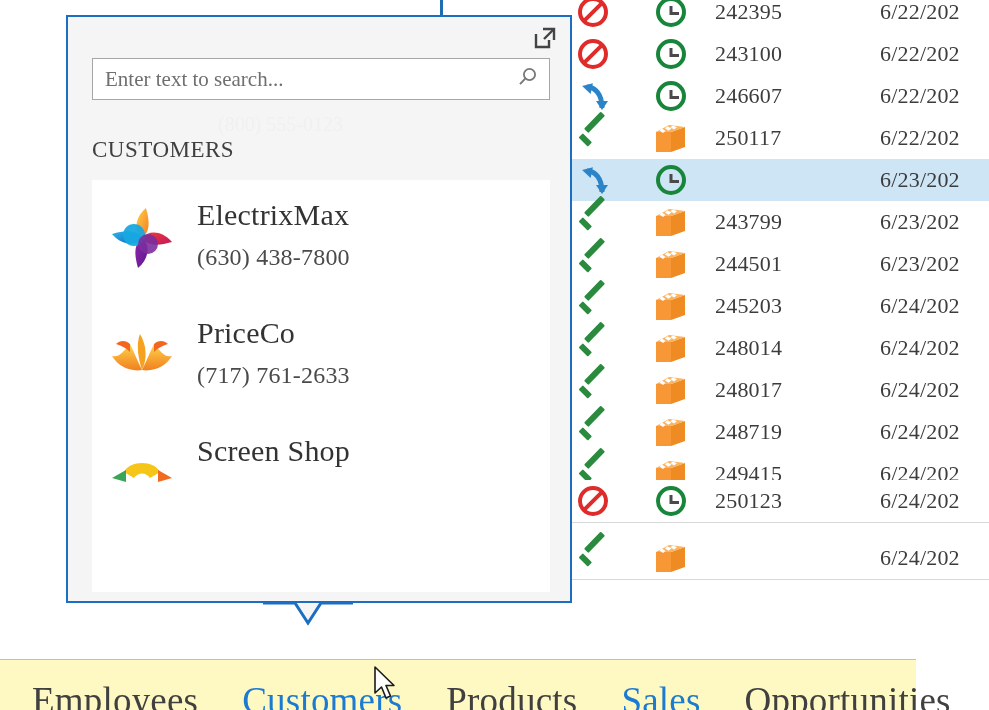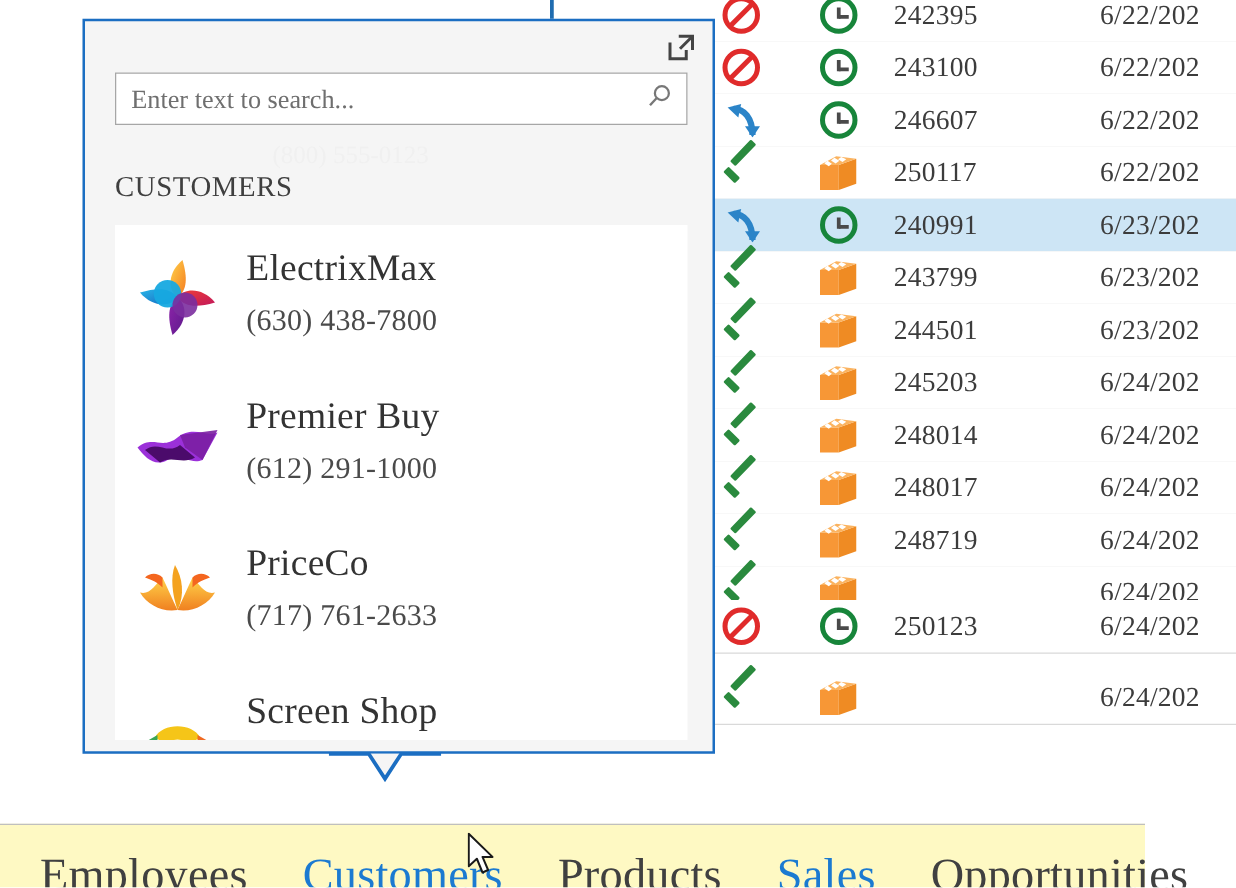--- a/index.html
+++ b/index.html
@@ -156,21 +156,20 @@
           <span class="gcell-status">
             <span class="ic-undo"><svg width="30" height="28" viewBox="0 0 30 28">
                 <path d="M24,26 C24,12 17,5 9,5" fill="none" stroke="#2b84c8" stroke-width="5" stroke-linecap="butt"></path>
                 <path d="M4,5 L14,0 L14,11 Z" fill="#2b84c8" transform="rotate(12 9 5)"></path>
                 <path d="M18,19 L24,28 L30,19 Z" fill="#2b84c8"></path>
               </svg></span>
           </span>
           <span class="gcell-type">
             <span class="ic-clock"></span>
           </span>
-          <span class="gcell-num">240991</span>
           <span class="gcell-date">6/23/202</span>
         </div>
         <div class="grow" style="top: 201px;">
           <span class="accent"></span>
           <span class="gcell-status">
             <span class="ic-check"></span>
           </span>
           <span class="gcell-type">
             <span class="ic-box"><svg width="34" height="31" viewBox="0 0 34 31">
                 <path d="M2,9 L17,9 L17,29 L2,29 Z" fill="#f79736"></path>
@@ -282,20 +281,21 @@
           <span class="gcell-type">
             <span class="ic-box"><svg width="34" height="31" viewBox="0 0 34 31">
                 <path d="M2,9 L17,9 L17,29 L2,29 Z" fill="#f79736"></path>
                 <path d="M17,9 L31,4 L31,24 L17,29 Z" fill="#ef8b23"></path>
                 <path d="M2,9 L15,2 L31,4 L17,9 Z" fill="#fbb35f"></path>
                 <path d="M8,5.6 L11.5,7.9 L9,10 L5.5,7.6 Z" fill="#ffffff"></path>
                 <path d="M13.5,3.2 L17.5,5.6 L14.5,7.8 L10.8,5.3 Z" fill="#ffffff"></path>
                 <path d="M19,2.6 L23,4.3 L20,6.5 L16.4,4.3 Z" fill="#ffffff"></path>
               </svg></span>
           </span>
+          <span class="gcell-num">249415</span>
           <span class="gcell-date">6/24/202</span>
         </div>
         <div class="grow" style="top: 480px;">
           <span class="accent"></span>
           <span class="gcell-status">
             <span class="ic-deny"></span>
           </span>
           <span class="gcell-type">
             <span class="ic-clock"></span>
           </span>
@@ -375,29 +375,20 @@
               <path d="M38,36 C46,42 46,56 34,66 C30,52 30,42 38,36 Z" fill="url(#g3)"></path>
               <path d="M38,36 C32,44 18,44 8,32 C22,28 32,28 38,36 Z" fill="url(#g4)"></path>
               <circle cx="30" cy="33" r="11" fill="#17a9e0" opacity="0.95"></circle>
               <circle cx="44" cy="42" r="10" fill="#7b2d9e" opacity="0.9"></circle>
             </svg></span>
           <span class="nm">ElectrixMax</span>
           <span class="ph">(630) 438-7800</span>
         </div>
         <div class="litem">
           <span class="logo"><svg width="76" height="72" viewBox="0 0 76 72">
-              <path d="M6,38 C18,28 26,40 38,30 C50,20 62,30 70,26 L58,48 C48,52 40,42 30,48 C20,54 12,46 6,38 Z" fill="#9b30d9"></path>
-              <path d="M12,40 C22,32 30,44 40,36 L52,46 C42,52 34,44 24,50 Z" fill="#4b0b6b"></path>
-              <path d="M40,28 L70,24 L58,48 L44,38 Z" fill="#7b1fa2" opacity="0.9"></path>
-            </svg></span>
-          <span class="nm">Premier Buy</span>
-          <span class="ph">(612) 291-1000</span>
-        </div>
-        <div class="litem">
-          <span class="logo"><svg width="76" height="72" viewBox="0 0 76 72">
               <defs>
                 <linearGradient id="go1" x1="0" y1="0" x2="0" y2="1">
                   <stop offset="0" stop-color="#ffd34a"></stop>
                   <stop offset="1" stop-color="#f08020"></stop>
                 </linearGradient>
               </defs>
               <path d="M38,50 C26,52 14,46 8,36 C16,38 20,30 26,24 C30,32 34,42 38,50 Z" fill="url(#go1)"></path>
               <path d="M38,50 C50,52 62,46 68,36 C60,38 56,30 50,24 C46,32 42,42 38,50 Z" fill="url(#go1)"></path>
               <path d="M38,50 C34,38 32,24 36,14 C42,24 44,38 38,50 Z" fill="#f4a21f"></path>
               <path d="M26,24 C22,20 16,20 12,24 C18,26 22,28 26,32 Z" fill="#f4661f"></path>

